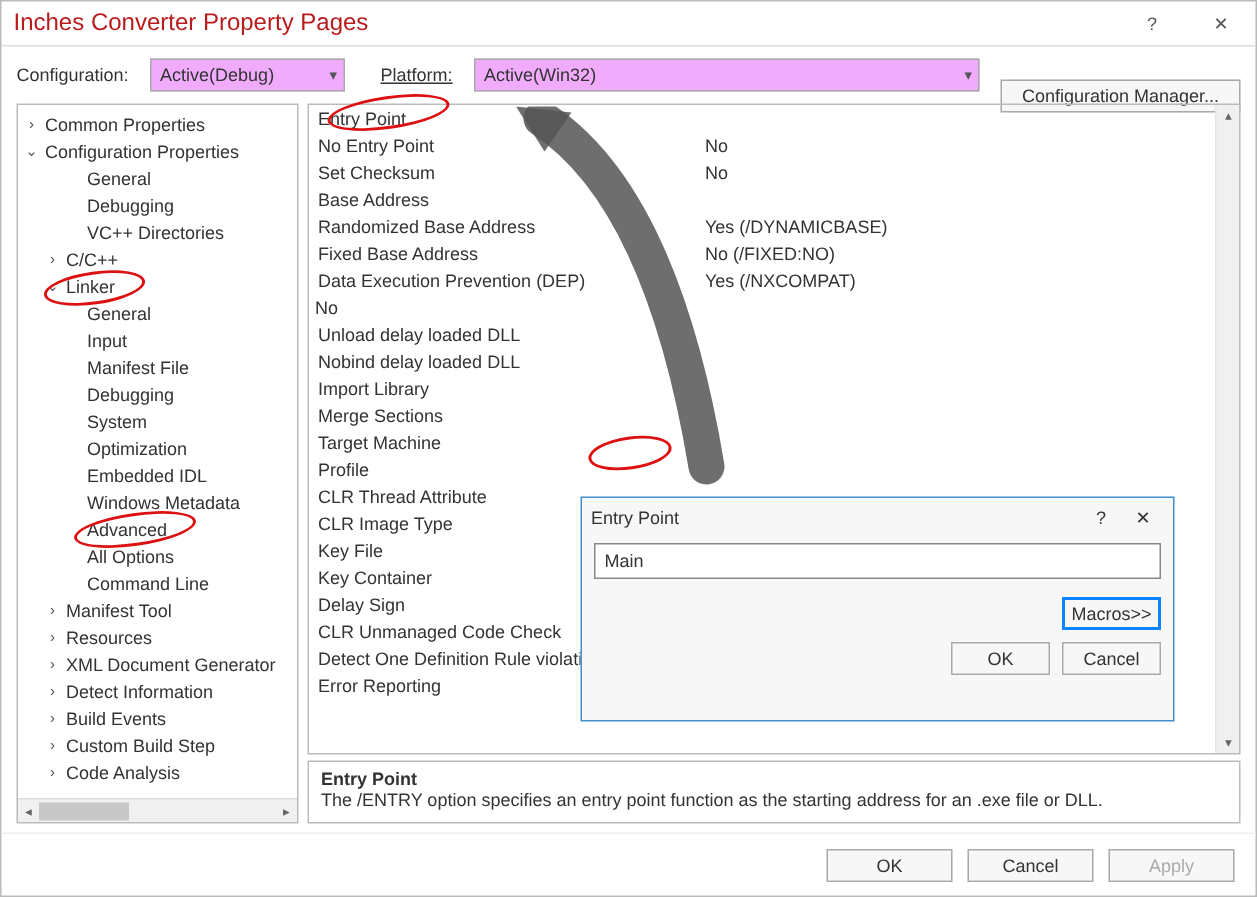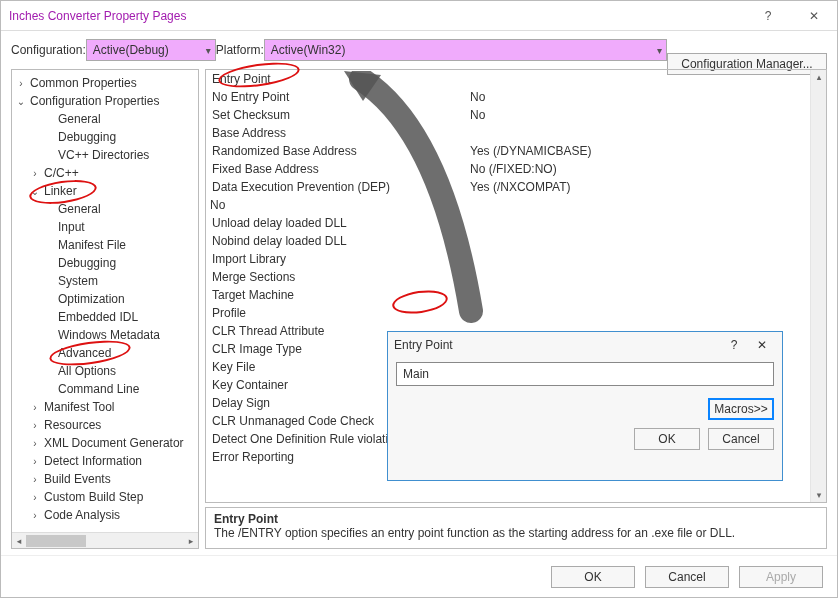--- a/index.html
+++ b/index.html
@@ -1,21 +1,21 @@
 <!DOCTYPE html>
 <html><head>
 <meta charset="utf-8">
 <style>
   * { box-sizing: border-box; font-family: "Segoe UI", Tahoma, sans-serif; font-size: 12px; }
   html, body { margin: 0; padding: 0; background: #fff; color: #333; }
   .window { width: 838px; height: 598px; border: 1px solid #bbb; position: relative; background: #fff; display: flex; flex-direction: column; }
   .titlebar { height: 30px; display: flex; align-items: center; padding: 0 0 0 8px; border-bottom: 1px solid #ddd; }
-  .titlebar .title { flex: 1; color: #a21caf; font-size: 12px; }
+  .titlebar .title { flex: 1; color: #b91c1c; font-size: 16px; }
   .titlebar .tb-btn { width: 46px; height: 30px; display: flex; align-items: center; justify-content: center; color: #555; }
-  .config-row { height: 38px; display: flex; align-items: center; padding: 0 10px; gap: 0; }
+  .config-row { height: 38px; display: flex; align-items: center; padding: 0 10px; gap: 14px; }
   .config-row .lbl { color: #333; }
   .combo { display: flex; align-items: center; border: 1px solid #aaa; height: 22px; background: #f0abfc; padding: 0 4px 0 6px; }
   .combo .ctext { flex: 1; }
   .combo .chev { color: #555; font-size: 10px; margin-left: 6px; }
   .btn { border: 1px solid #aaa; background: #f7f7f7; height: 22px; padding: 0 10px; display: inline-flex; align-items: center; justify-content: center; }
   .btn.primary { border: 2px solid #0a84ff; }
   .body { flex: 1; display: flex; padding: 0 10px 6px 10px; gap: 6px; min-height: 0; position: relative; }
   .tree-pane { width: 188px; border: 1px solid #bbb; overflow: hidden; position: relative; display: flex; flex-direction: column; }
   .tree { flex: 1; overflow: hidden; padding: 4px 0 4px 2px; }
   .tree .row { display: flex; align-items: center; height: 18px; white-space: nowrap; }
@@ -60,21 +60,21 @@
     <span class="tb-btn">?</span>
     <span class="tb-btn">✕</span>
   </div>
 
   <div class="config-row">
     <span class="lbl">Configuration:</span>
     <div class="combo" style="width:130px;">
       <span class="ctext">Active(Debug)</span>
       <span class="chev">▾</span>
     </div>
-    <span class="lbl" style="">Platform:</span>
+    <span class="lbl" style="margin-left:10px;text-decoration:underline;">Platform:</span>
     <div class="combo" style="flex:1;">
       <span class="ctext">Active(Win32)</span>
       <span class="chev">▾</span>
     </div>
     <div class="btn" style="width:160px;margin-top:28px;">Configuration Manager...</div>
   </div>
 
   <div class="body">
 
     <div class="tree-pane">

